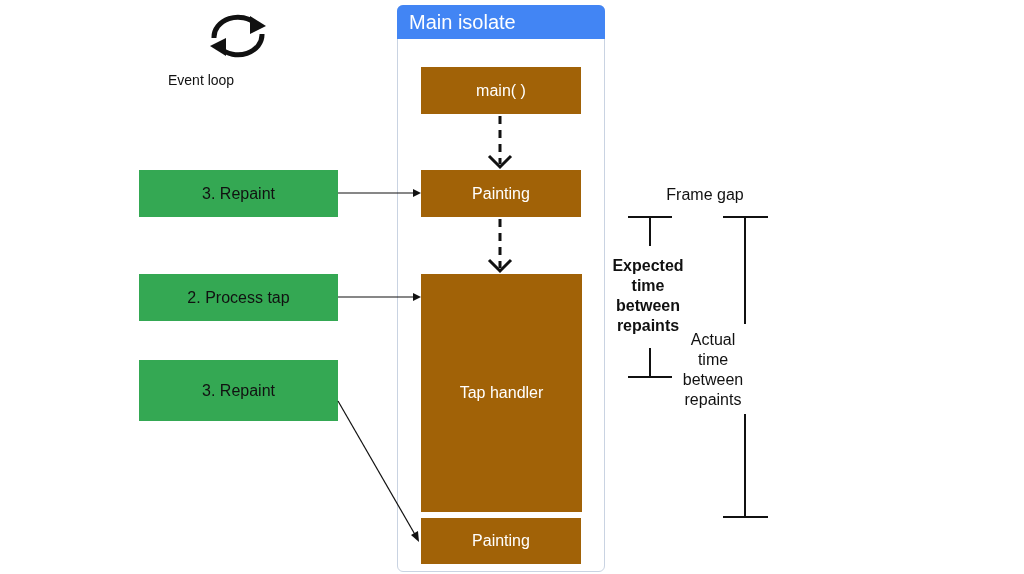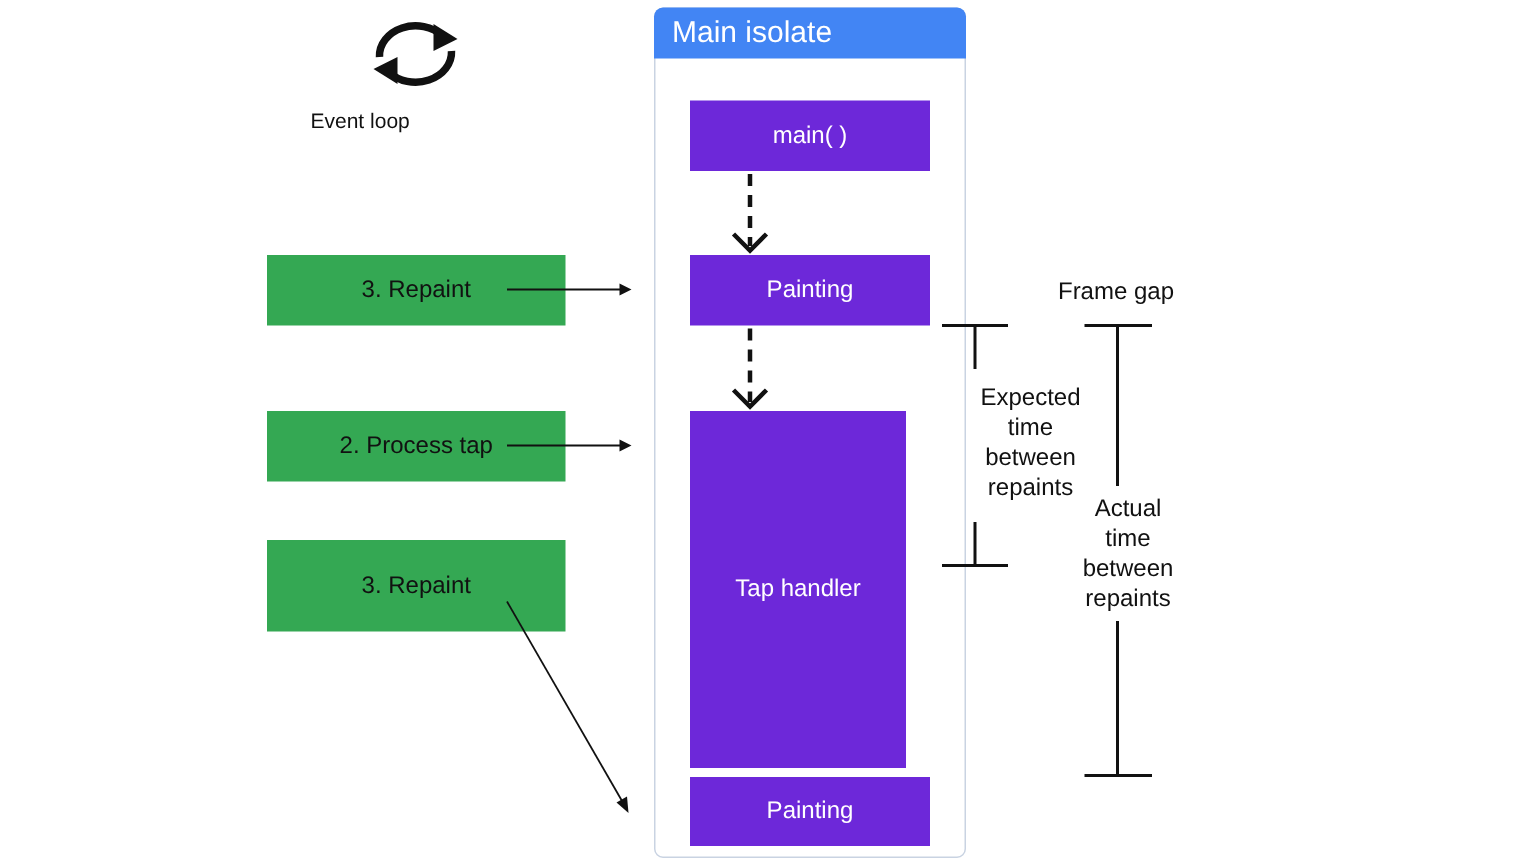--- a/index.html
+++ b/index.html
@@ -2,36 +2,36 @@
 <html><head>
 <meta charset="utf-8">
 <style>
   html, body { margin:0; padding:0; }
   body {
     width:1024px; height:574px; position:relative; overflow:hidden;
     background:#ffffff;
     font-family:"Liberation Sans", "DejaVu Sans", sans-serif;
     color:#111;
   }
-  .abs { position:absolute;margin-left:39px; }
+  .abs { position:absolute; }
   .event-loop-icon { left:200px; top:8px; width:76px; height:56px; }
   .event-loop-label { left:168px; top:72px; width:115px; text-align:left; font-size:14px; }
 
   .isolate-frame {
     left:397px; top:5px; width:208px; height:567px;
     border:1px solid #c9d3e2; border-radius:6px; box-sizing:border-box;
     background:#fff;
   }
   .isolate-header {
     left:397px; top:5px; width:208px; height:34px;
     background:#4285f4; border-radius:6px 6px 0 0;
     color:#fff; font-size:20px; line-height:34px; padding-left:12px; box-sizing:border-box;
   }
   .blue-box {
-    background:#6d28d9; color:#fff; font-size:16px;
+    background:#a16207; color:#fff; font-size:16px;
     display:flex; align-items:center; justify-content:center;
   }
   .green-box {
     background:#34a853; color:#111; font-size:16px;
     display:flex; align-items:center; justify-content:center;
   }
   .label { font-size:16px; text-align:center; line-height:20px; }
   svg.overlay { position:absolute; left:0; top:0; pointer-events:none; }
 </style>
 </head>
@@ -49,39 +49,39 @@
 
 <div class="abs isolate-frame"></div>
 <div class="abs isolate-header">Main isolate</div>
 
 <div class="abs blue-box" style="left:421px;top:67px;width:160px;height:47px;">
   <span>main( )</span>
 </div>
 <div class="abs blue-box" style="left:421px;top:170px;width:160px;height:47px;">
   <span>Painting</span>
 </div>
-<div class="abs blue-box" style="left:421px;top:274px;width:144px;height:238px;">
+<div class="abs blue-box" style="left:421px;top:274px;width:161px;height:238px;">
   <span>Tap handler</span>
 </div>
 <div class="abs blue-box" style="left:421px;top:518px;width:160px;height:46px;">
   <span>Painting</span>
 </div>
 
 <div class="abs green-box" style="left:139px;top:170px;width:199px;height:47px;">
   <span>3. Repaint</span>
 </div>
 <div class="abs green-box" style="left:139px;top:274px;width:199px;height:47px;">
   <span>2. Process tap</span>
 </div>
 <div class="abs green-box" style="left:139px;top:360px;width:199px;height:61px;">
   <span>3. Repaint</span>
 </div>
 
 <div class="abs label" style="left:650px;top:185px;width:110px;">Frame gap</div>
-<div class="abs label" style="left:598px;top:256px;width:100px;">
+<div class="abs label" style="left:598px;top:256px;width:100px;font-weight:bold;">
   <div>Expected</div>
   <div>time</div>
   <div>between</div>
   <div>repaints</div>
 </div>
 <div class="abs label" style="left:663px;top:330px;width:100px;">
   <div>Actual</div>
   <div>time</div>
   <div>between</div>
   <div>repaints</div>

